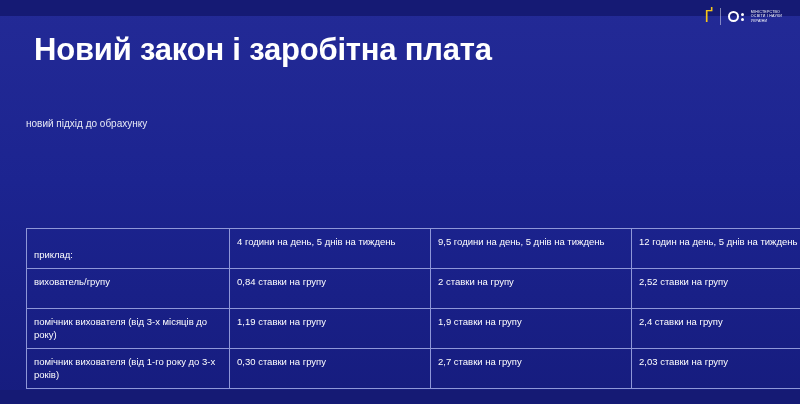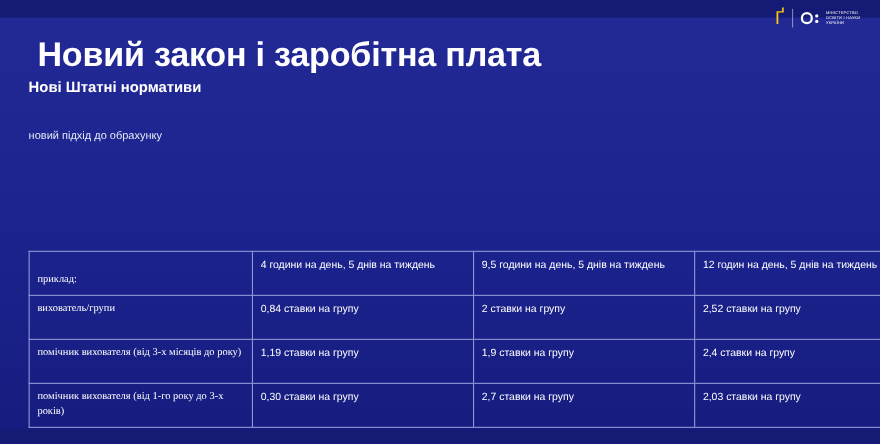--- a/index.html
+++ b/index.html
@@ -133,21 +133,21 @@
     padding: 6px 7px 7px 7px;
     font-size: 9.5px;
     line-height: 13px;
     color: #ffffff;
     vertical-align: top;
     height: 26px;
   }
   table.norm-table tr:first-child td {
     font-weight: normal;
   }
-  table.norm-table td.col-label { width: 188px; font-family: Liberation Serif, serif; }
+  table.norm-table td.col-label { width: 188px; }
   table.norm-table td.col-v { width: 186px; }
   .head-row td {
     height: 38px;
     vertical-align: middle;
   }
   .head-row td.col-label {
     vertical-align: bottom;
     padding-bottom: 7px;
   }
   .row-label {
@@ -173,33 +173,32 @@
         </span>
     </span>
     <span class="mon-text">
       <span>МІНІСТЕРСТВО</span><br>
       <span>ОСВІТИ І НАУКИ</span><br>
       <span>УКРАЇНИ</span>
     </span>
   </div>
 
   <h1 class="title">Новий закон і заробітна плата</h1>
-  <div class="subtitle">Нові Штатні нормативи</div>
   <div class="lead">новий підхід до обрахунку</div>
 
   <table class="norm-table">
     <tbody>
       <tr class="head-row">
         <td class="col-label">приклад:</td>
         <td class="col-v">4 години на день, 5 днів на тиждень</td>
         <td class="col-v">9,5 години на день, 5 днів на тиждень</td>
         <td class="col-v">12 годин на день, 5 днів на тиждень</td>
       </tr>
       <tr>
-        <td class="col-label row-label">вихователь/групи</td>
+        <td class="col-label row-label">вихователь/групу</td>
         <td class="col-v row-label">0,84 ставки на групу</td>
         <td class="col-v row-label">2 ставки на групу</td>
         <td class="col-v row-label">2,52 ставки на групу</td>
       </tr>
       <tr>
         <td class="col-label">помічник вихователя (від 3-х місяців до року)</td>
         <td class="col-v">1,19 ставки на групу</td>
         <td class="col-v">1,9 ставки на групу</td>
         <td class="col-v">2,4  ставки на групу</td>
       </tr>

